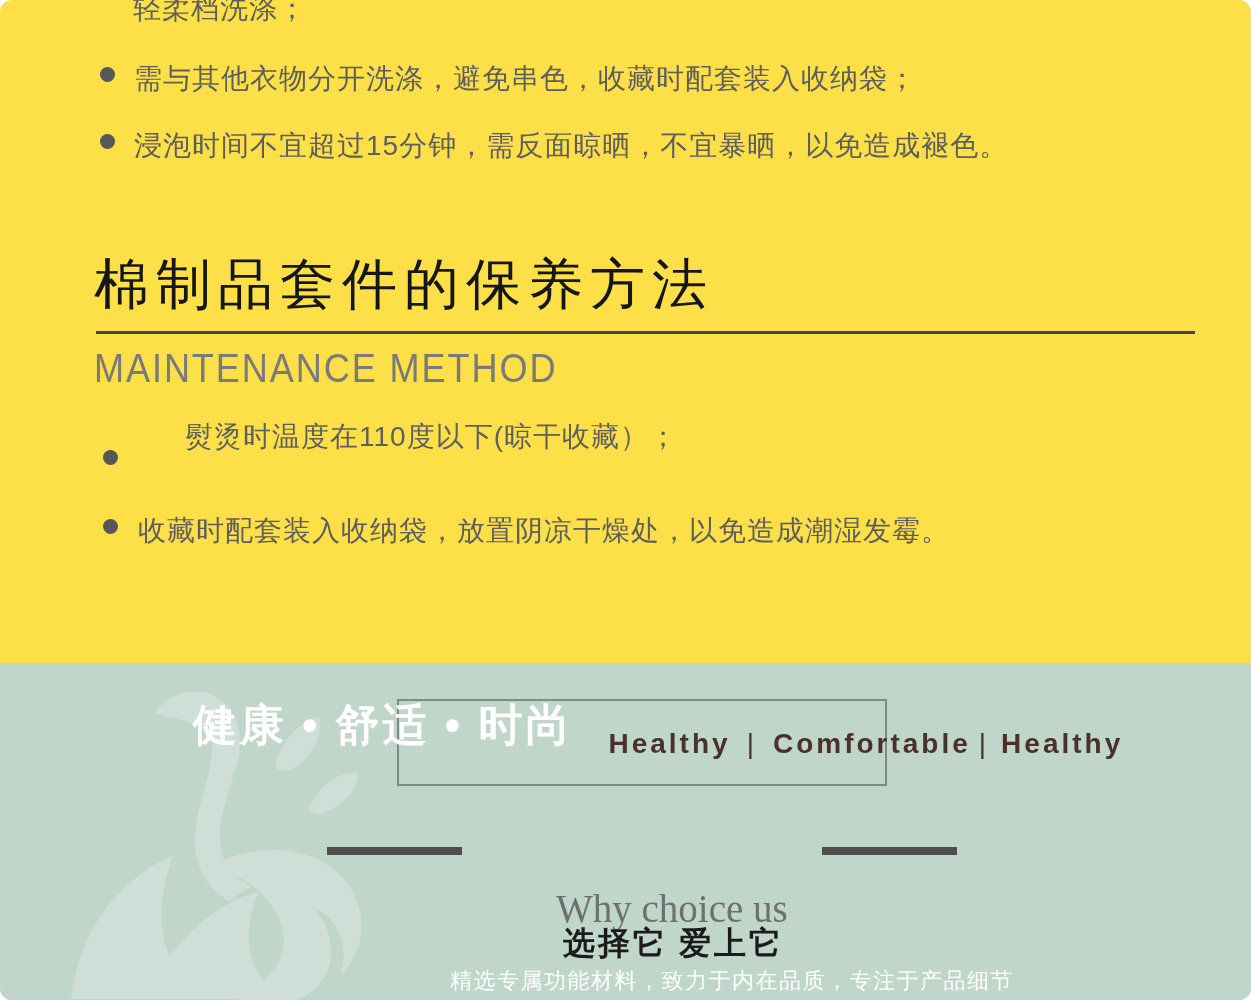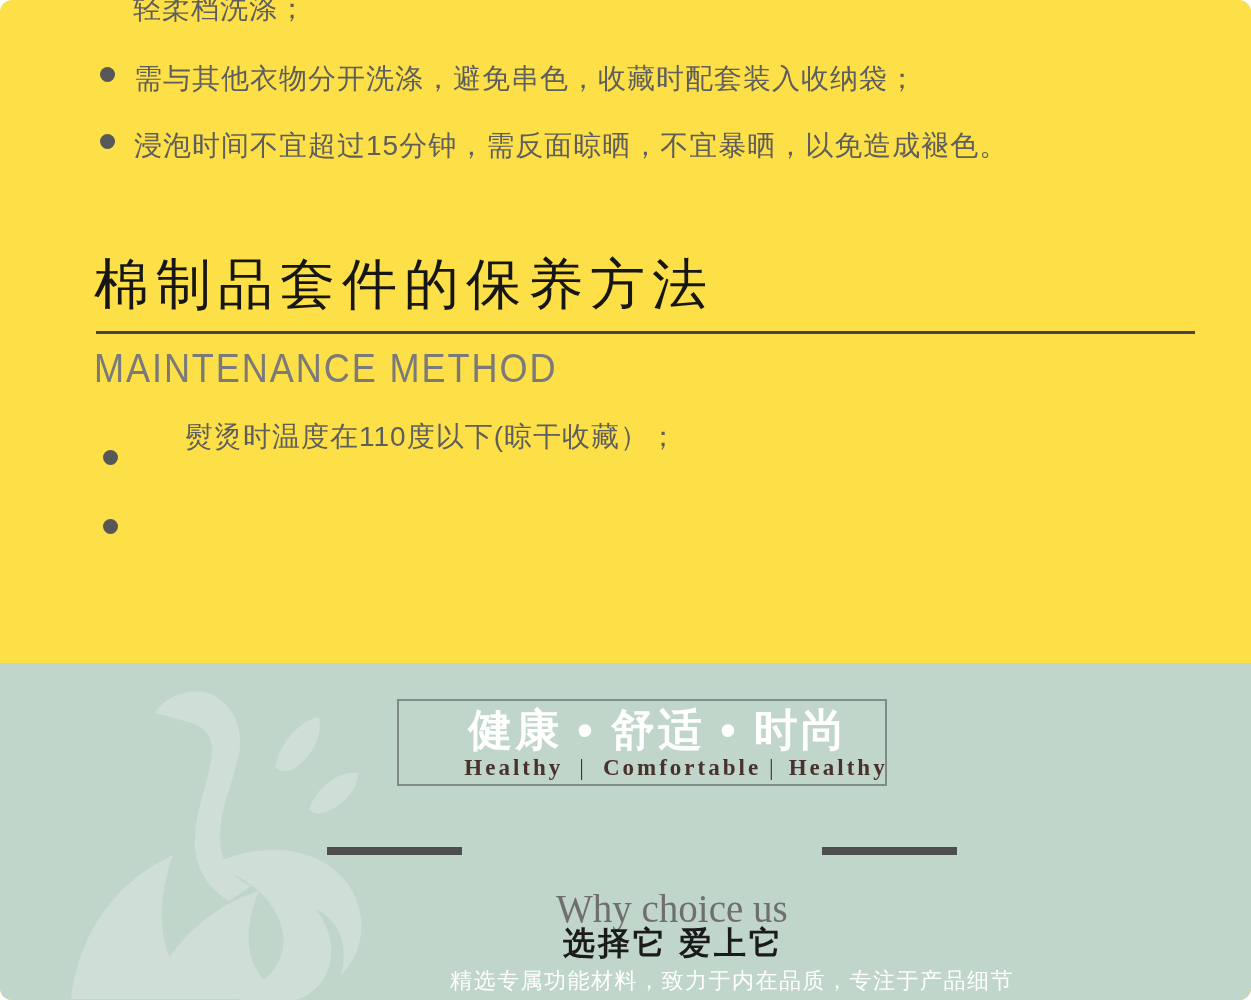--- a/index.html
+++ b/index.html
@@ -26,23 +26,23 @@
   .bullet{position:absolute;width:15px;height:15px;border-radius:50%;background:#575757;}
 
   
   .sec-title{position:absolute;left:94px;top:252px;font-size:55px;line-height:64px;font-weight:400;letter-spacing:7px;color:var(--title-text);white-space:nowrap;}
   .sec-rule{position:absolute;left:96px;top:331px;width:1099px;height:3px;background:var(--rule);}
   .sec-sub{position:absolute;left:94px;top:345px;font-size:38px;line-height:44px;font-weight:300;letter-spacing:2px;color:var(--subtitle-text);white-space:nowrap;transform:scale(0.95,1.05);transform-origin:left top;}
 
   
   .footer{position:absolute;left:0;top:663px;width:1251px;height:337px;background:var(--footer-bg);overflow:hidden;}
   .swan{position:absolute;left:55px;top:22px;}
-  .slogan-box{position:absolute;left:397px;top:36px;width:490px;height:87px;border:2px solid var(--box-border);box-sizing:border-box;display:flex;flex-direction:column;align-items:center;justify-content:center;padding-left:32px;}
+  .slogan-box{position:absolute;left:397px;top:36px;width:490px;height:87px;border:2px solid var(--box-border);box-sizing:border-box;display:flex;flex-direction:row;justify-content:center;padding-left:32px;}
   .slogan-cn{font-size:44px;line-height:48px;font-weight:900;letter-spacing:3px;color:var(--slogan-cn);white-space:nowrap;}
-  .slogan-en{display:flex;align-items:center;margin-top:1px;font-family:Liberation Serif, serif;font-weight:700;font-size:23px;line-height:25px;letter-spacing:3px;color:var(--slogan-en);white-space:nowrap;margin-left:36px;}
+  .slogan-en{display:flex;align-items:center;margin-top:1px;font-family:Liberation Sans, sans-serif;font-weight:700;font-size:28px;line-height:25px;letter-spacing:3px;color:var(--slogan-en);white-space:nowrap;margin-left:36px;}
   .slogan-en .bar{margin:0 16px;font-weight:400;}
   .slogan-en .bar2{margin:0 12px 0 8px;}
   .brand-dash{position:absolute;top:184px;width:135px;height:8px;background:var(--brand);}
   .brand-dash.left{left:327px;}
   .brand-dash.right{left:822px;}
   .brand-name{position:absolute;left:478px;top:151px;font-family:"Liberation Serif","DejaVu Serif",serif;font-size:52px;line-height:62px;font-weight:600;letter-spacing:30px;color:var(--brand);white-space:nowrap;}
   .why-text{position:absolute;left:556px;top:229px;font-family:"Liberation Serif","DejaVu Serif",serif;font-size:39px;line-height:34px;color:var(--why);white-space:nowrap;}
   .tagline{position:absolute;left:563px;top:261px;font-family:"Liberation Serif","DejaVu Serif",serif;font-size:32px;line-height:38px;font-weight:700;letter-spacing:3px;color:var(--tagline);white-space:nowrap;}
   .bottom-note{position:absolute;left:450px;top:307px;font-size:22px;line-height:22px;letter-spacing:1.5px;color:var(--note);white-space:nowrap;}
 </style>
@@ -60,20 +60,21 @@
   <div class="care-line" style="left:134px;top:129px;">浸泡时间不宜超过15分钟，需反面晾晒，不宜暴晒，以免造成褪色。</div>
 
   <div class="sec-title">棉制品套件的保养方法</div>
   <div class="sec-rule"></div>
   <div class="sec-sub">MAINTENANCE METHOD</div>
 
   <span class="bullet" style="left:103px;top:450px;"></span>
   <div class="care-line" style="left:138px;top:420px;margin-left:47px;">熨烫时温度在110度以下(晾干收藏）；</div>
 
   <span class="bullet" style="left:103px;top:519px;"></span>
+  <div class="care-line" style="left:138px;top:514px;">收藏时配套装入收纳袋，放置阴凉干燥处，以免造成潮湿发霉。</div>
 
   <div class="footer">
 
     <svg class="swan" width="335" height="315" viewBox="0 0 335 315" fill="#cfded7" xmlns="http://www.w3.org/2000/svg">
 
       <path d="M100,28 C112,8 142,2 158,10 C180,22 190,46 183,74 C174,110 158,140 168,172 C172,185 182,195 196,201 L174,216 C150,202 138,178 140,150 C142,120 155,94 157,68 C158,50 148,40 130,36 C119,33 108,30 100,28 Z"></path>
 
       <path d="M220,82 C226,54 246,36 264,32 C268,48 258,72 238,84 C231,88 224,86 220,82 Z"></path>
       <path d="M254,124 C264,98 286,86 303,88 C303,104 290,120 268,128 C261,130 257,128 254,124 Z"></path>
 

